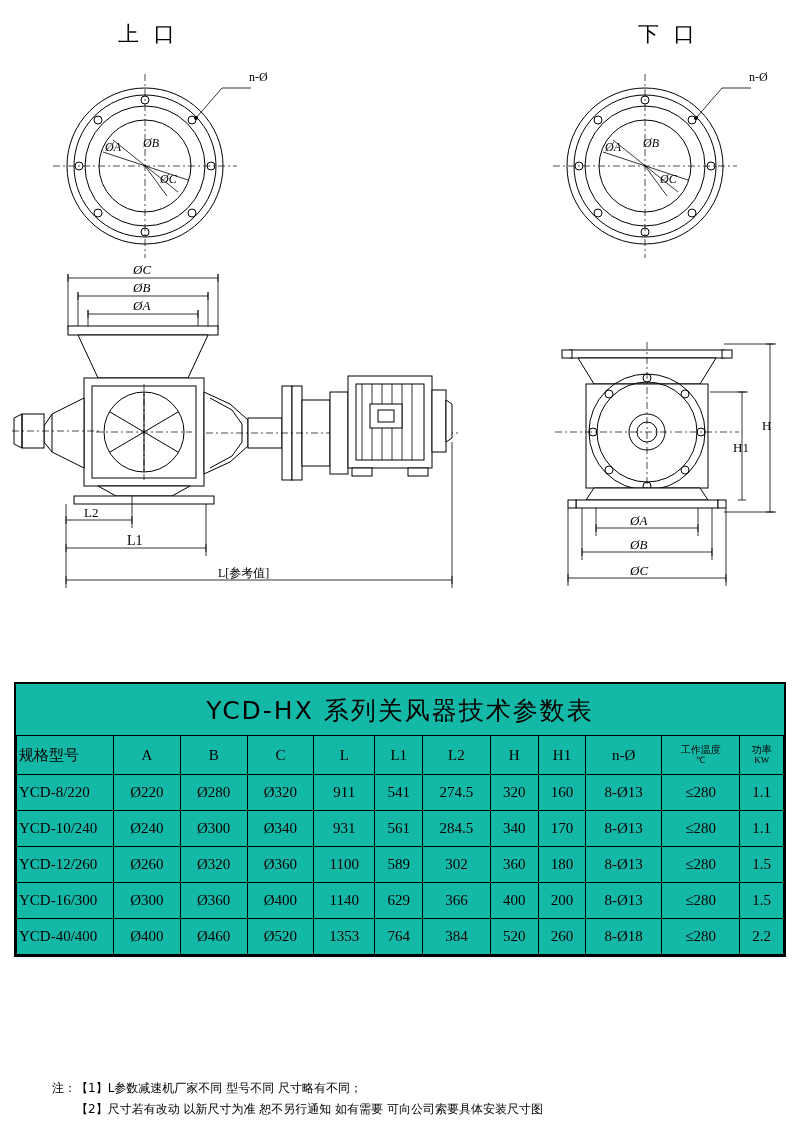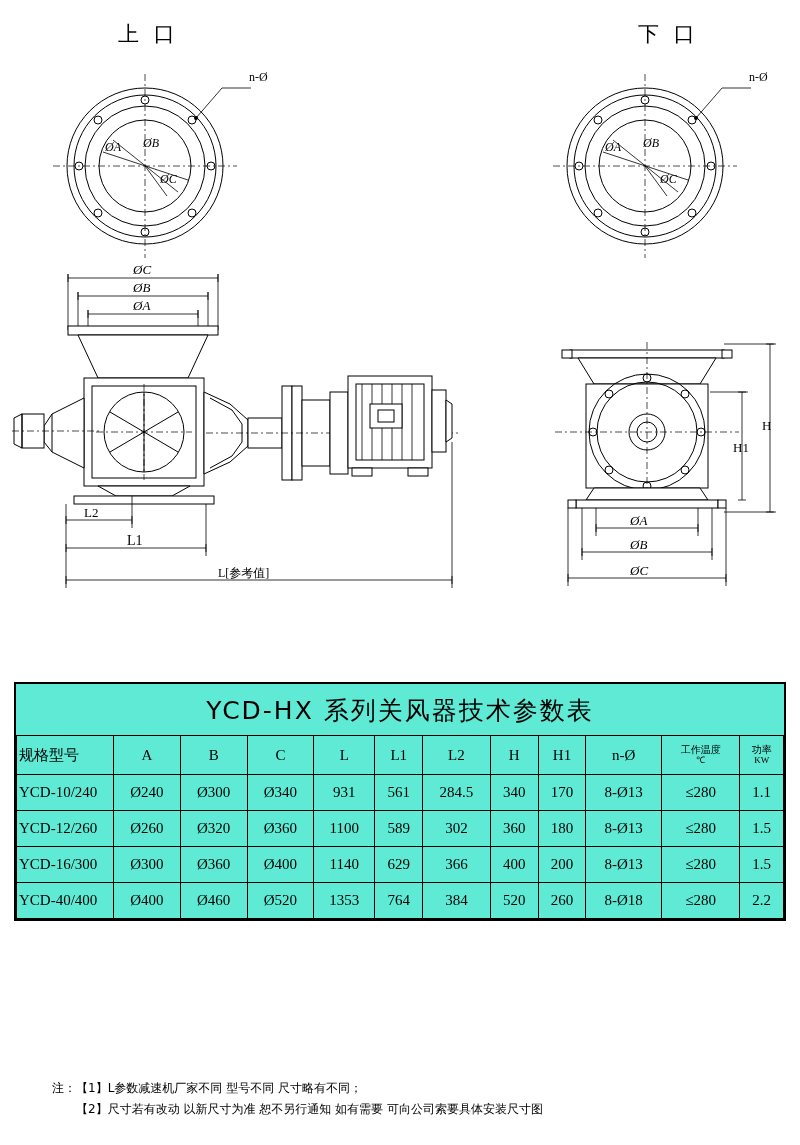--- a/index.html
+++ b/index.html
@@ -37,21 +37,21 @@
   .ln.dash{stroke-dasharray:7 3 2 3;stroke-width:0.7;}
   .fillw{fill:#fff;}
 
   
   #spec-table{
     position:absolute;
     left:14px;top:682px;
     width:772px;
     border:2px solid #000;
     box-sizing:border-box;
-    background:#5eead4;
+    background:#14b8a6;
   }
   #table-title{
     text-align:center;
     font-size:25px;
     letter-spacing:2px;
     padding:10px 0 8px 0;
     font-family:"DejaVu Sans", sans-serif;
   }
   table{
     border-collapse:collapse;
@@ -312,20 +312,34 @@
             <span>工作温度</span>
             <span class="u">℃</span>
           </td>
           <td class="hdr-small">
             <span>功率</span>
             <span class="u">KW</span>
           </td>
         </tr>
       </thead>
       <tbody id="tbody">
+          <tr>
+            <td class="model">YCD-8/220</td>
+            <td>Ø220</td>
+            <td>Ø280</td>
+            <td>Ø320</td>
+            <td>911</td>
+            <td>541</td>
+            <td>274.5</td>
+            <td>320</td>
+            <td>160</td>
+            <td>8-Ø13</td>
+            <td>≤280</td>
+            <td>1.1</td>
+          </tr>
           <tr>
             <td class="model">YCD-10/240</td>
             <td>Ø240</td>
             <td>Ø300</td>
             <td>Ø340</td>
             <td>931</td>
             <td>561</td>
             <td>284.5</td>
             <td>340</td>
             <td>170</td>

